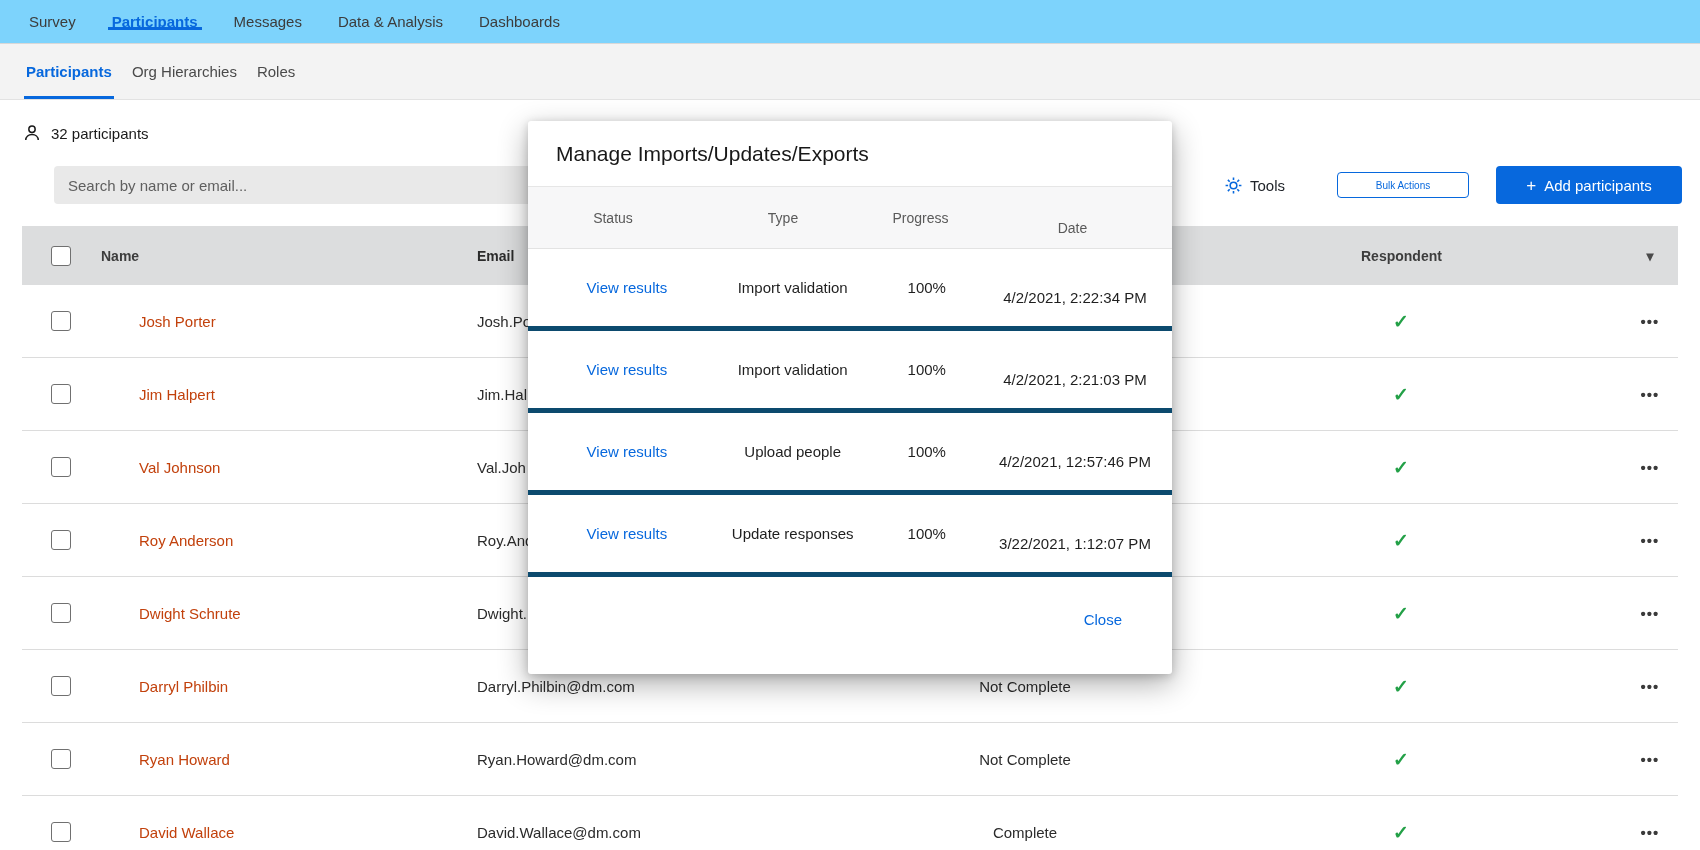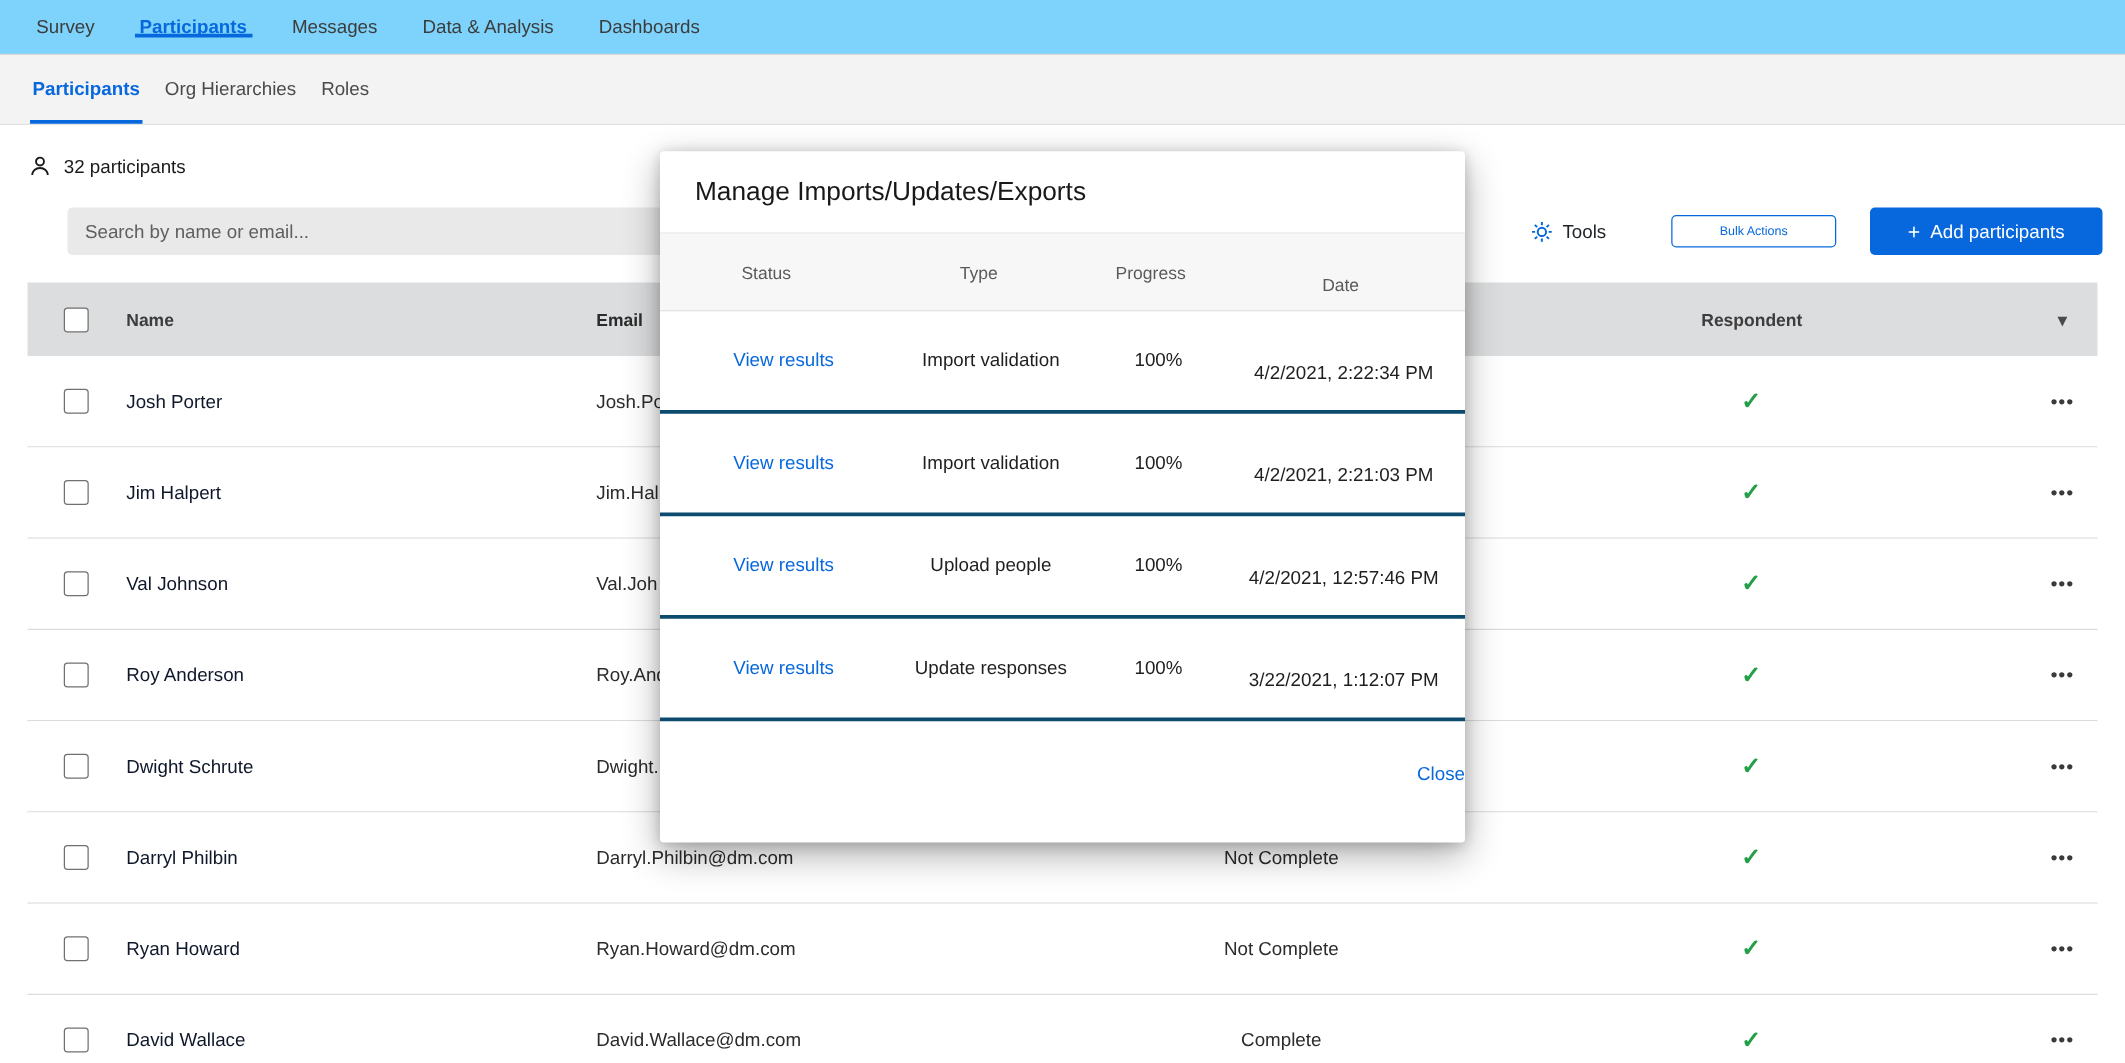--- a/index.html
+++ b/index.html
@@ -88,21 +88,21 @@
   .t-row {
     height:73px; display:flex; align-items:center;
     border-bottom:1px solid #dcdcdc; background:#fff; font-size:15px;
   }
   .c-check { width:79px; display:flex; align-items:center; }
   .checkbox {
     width:20px; height:20px; border:1px solid #707070; border-radius:3px;
     background:#fff; margin-left:29px; cursor:pointer;
   }
   .c-name { width:376px; }
-  .name-link { color:#0f172a; cursor:pointer; }
+  .name-link { color:#c2410c; cursor:pointer;margin-left:38px; }
   .c-email { width:428px; color:#2b2b2b; }
   .c-status { width:240px; text-align:center; color:#2b2b2b; }
   .c-resp { flex:1; display:flex; justify-content:center; padding-left:35px; }
   .c-resp-h { flex:1; padding-left:216px; }
   .c-actions { width:56px; display:flex; justify-content:center; align-items:center; }
   .check-glyph { color:#23a047; font-size:19px; font-weight:bold; }
   .dots {
     font-size:15px; font-weight:bold; letter-spacing:1px; color:#3a3a3a; cursor:pointer;
   }
   .chev { font-size:14px; color:#4a4a4a; cursor:pointer; }
@@ -117,29 +117,29 @@
   .m-header {
     height:66px; display:flex; align-items:center; padding-left:28px;
     font-size:21px; color:#181818; border-bottom:1px solid #e6e6e6;
   }
   .m-thead {
     height:62px; background:#f7f7f8; display:flex; align-items:center;
     font-size:14px; color:#5a5a5a; border-bottom:1px solid #e3e3e3;
   }
   .m-row {
     height:82px; display:flex; align-items:center;
-    border-bottom:3px solid #0c4a6e; font-size:15px; color:#1f1f1f;padding-left:16px;
+    border-bottom:5px solid #0c4a6e; font-size:15px; color:#1f1f1f;padding-left:16px;
   }
   .m-col { text-align:center; }
   .m-col1 { width:170px; }
   .m-col2 { width:170px; }
   .m-col3 { width:105px; }
   .m-col4 { width:199px;margin-top:20px; }
   .link { color:#0768dd; cursor:pointer; }
-  .m-footer { height:84px; display:flex; align-items:center; justify-content:flex-end; }
+  .m-footer { height:84px; display:flex; align-items:center; justify-content:flex-end; padding-right:50px; }
   .close-link { color:#0768dd; font-size:15px; cursor:pointer; }
 </style>
 </head>
 <body>
 
 <header class="top-nav">
     <div class="nav-item">Survey</div>
     <div class="nav-item active">Participants</div>
     <div class="nav-item">Messages</div>
     <div class="nav-item">Data &amp; Analysis</div>

